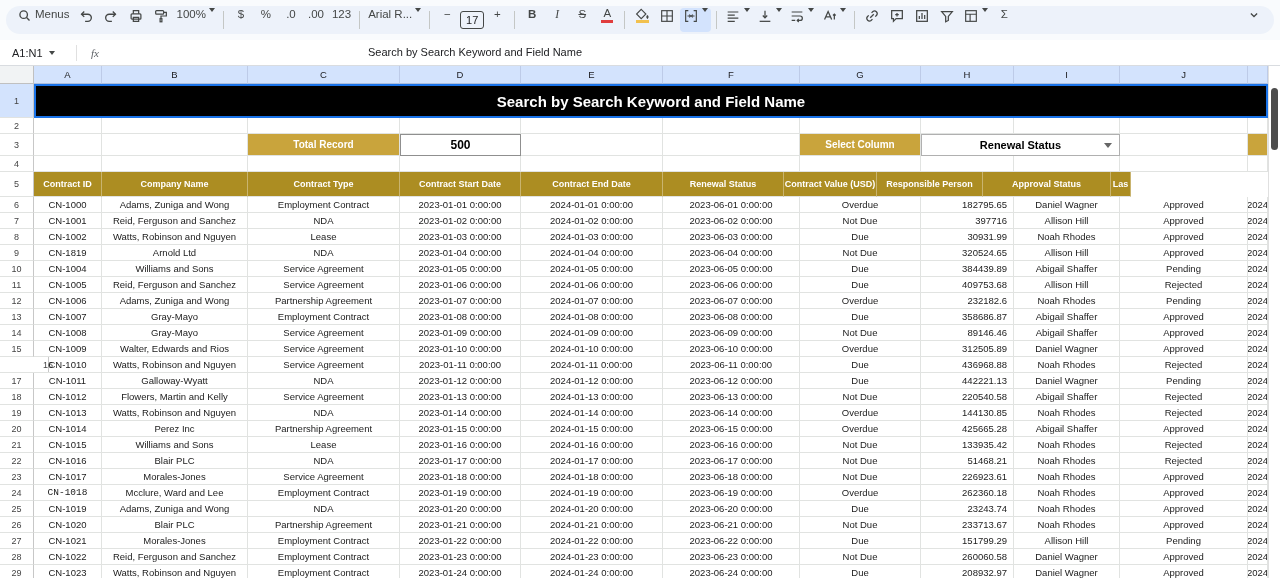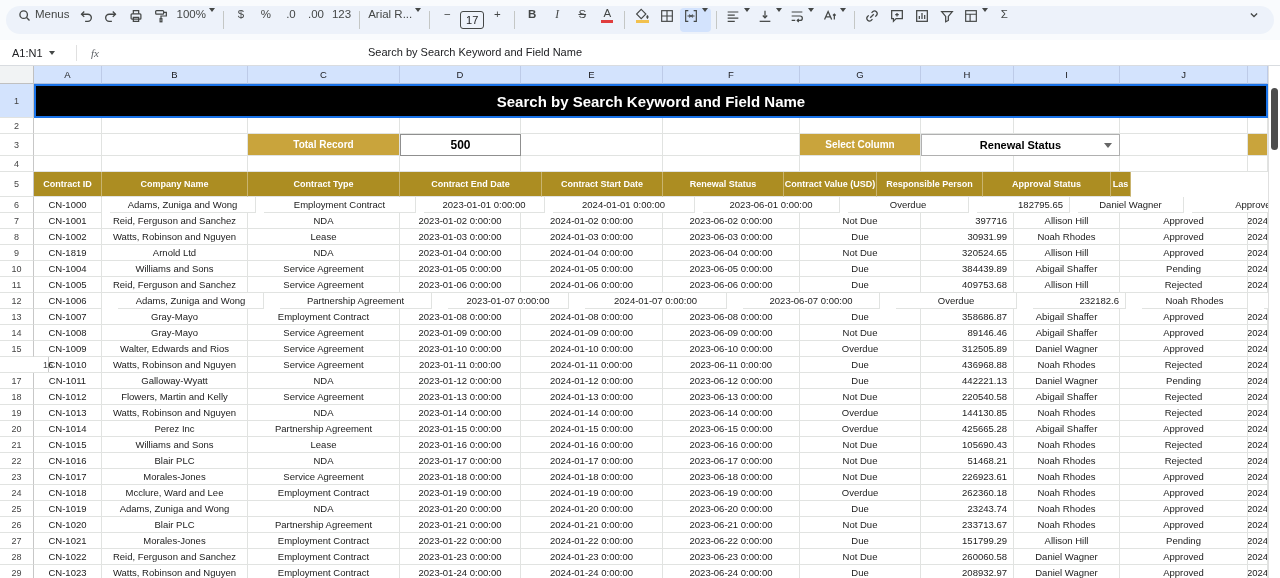--- a/index.html
+++ b/index.html
@@ -395,31 +395,31 @@
             <div class="cell" style="width: 93px;"></div>
             <div class="cell" style="width: 106px;"></div>
             <div class="cell" style="width: 128px;"></div>
             <div class="cell" style="width: 20px;"></div>
           </div>
 
         <div class="row" style="height:25px">
             <div class="cell hcell" style="width: 68px;">Contract ID</div>
             <div class="cell hcell" style="width: 146px;">Company Name</div>
             <div class="cell hcell" style="width: 152px;">Contract Type</div>
+            <div class="cell hcell" style="width: 121px;">Contract Start Date</div>
             <div class="cell hcell" style="width: 142px;">Contract End Date</div>
-            <div class="cell hcell" style="width: 121px;">Contract Start Date</div>
             <div class="cell hcell" style="width: 121px;">Renewal Status</div>
             <div class="cell hcell" style="width: 93px;">Contract Value (USD)</div>
             <div class="cell hcell" style="width: 106px;">Responsible Person</div>
             <div class="cell hcell" style="width: 128px;">Approval Status</div>
             <div class="cell hcell" style="width: 20px;">Las</div>
           </div>
 
         <div>
-            <div class="row" style="height: 16px; gap: 8px;">
+            <div class="row" style="height: 16px;">
               <div class="cell" style="width: 68px;">CN-1000</div>
               <div class="cell" style="width: 146px;">Adams, Zuniga and Wong</div>
               <div class="cell" style="width: 152px;">Employment Contract</div>
               <div class="cell" style="width: 121px;">2023-01-01 0:00:00</div>
               <div class="cell" style="width: 142px;">2024-01-01 0:00:00</div>
               <div class="cell" style="width: 137px;">2023-06-01 0:00:00</div>
               <div class="cell" style="width: 121px;">Overdue</div>
               <div class="cell num" style="width: 93px;">182795.65</div>
               <div class="cell" style="width: 106px;">Daniel Wagner</div>
               <div class="cell" style="width: 128px;">Approved</div>
@@ -483,21 +483,21 @@
               <div class="cell" style="width: 152px;">Service Agreement</div>
               <div class="cell" style="width: 121px;">2023-01-06 0:00:00</div>
               <div class="cell" style="width: 142px;">2024-01-06 0:00:00</div>
               <div class="cell" style="width: 137px;">2023-06-06 0:00:00</div>
               <div class="cell" style="width: 121px;">Due</div>
               <div class="cell num" style="width: 93px;">409753.68</div>
               <div class="cell" style="width: 106px;">Allison Hill</div>
               <div class="cell" style="width: 128px;">Rejected</div>
               <div class="cell" style="width: 20px;">2024</div>
             </div>
-            <div class="row" style="height: 16px; gap: 16px;">
+            <div class="row" style="height: 16px;">
               <div class="cell" style="width: 68px;">CN-1006</div>
               <div class="cell" style="width: 146px;">Adams, Zuniga and Wong</div>
               <div class="cell" style="width: 152px;">Partnership Agreement</div>
               <div class="cell" style="width: 121px;">2023-01-07 0:00:00</div>
               <div class="cell" style="width: 142px;">2024-01-07 0:00:00</div>
               <div class="cell" style="width: 137px;">2023-06-07 0:00:00</div>
               <div class="cell" style="width: 121px;">Overdue</div>
               <div class="cell num" style="width: 93px;">232182.6</div>
               <div class="cell" style="width: 106px;">Noah Rhodes</div>
               <div class="cell" style="width: 128px;">Pending</div>
@@ -608,21 +608,21 @@
               <div class="cell" style="width: 20px;">2024</div>
             </div>
             <div class="row" style="height: 16px;">
               <div class="cell" style="width: 68px;">CN-1015</div>
               <div class="cell" style="width: 146px;">Williams and Sons</div>
               <div class="cell" style="width: 152px;">Lease</div>
               <div class="cell" style="width: 121px;">2023-01-16 0:00:00</div>
               <div class="cell" style="width: 142px;">2024-01-16 0:00:00</div>
               <div class="cell" style="width: 137px;">2023-06-16 0:00:00</div>
               <div class="cell" style="width: 121px;">Not Due</div>
-              <div class="cell num" style="width: 93px;">105690.43</div>
+              <div class="cell num" style="width: 93px;">133935.42</div>
               <div class="cell" style="width: 106px;">Noah Rhodes</div>
               <div class="cell" style="width: 128px;">Rejected</div>
               <div class="cell" style="width: 20px;">2024</div>
             </div>
             <div class="row" style="height: 16px;">
               <div class="cell" style="width: 68px;">CN-1016</div>
               <div class="cell" style="width: 146px;">Blair PLC</div>
               <div class="cell" style="width: 152px;">NDA</div>
               <div class="cell" style="width: 121px;">2023-01-17 0:00:00</div>
               <div class="cell" style="width: 142px;">2024-01-17 0:00:00</div>
@@ -640,21 +640,21 @@
               <div class="cell" style="width: 121px;">2023-01-18 0:00:00</div>
               <div class="cell" style="width: 142px;">2024-01-18 0:00:00</div>
               <div class="cell" style="width: 137px;">2023-06-18 0:00:00</div>
               <div class="cell" style="width: 121px;">Not Due</div>
               <div class="cell num" style="width: 93px;">226923.61</div>
               <div class="cell" style="width: 106px;">Noah Rhodes</div>
               <div class="cell" style="width: 128px;">Approved</div>
               <div class="cell" style="width: 20px;">2024</div>
             </div>
             <div class="row" style="height: 16px;">
-              <div class="cell" style="width: 68px;">CN-1018</div>
+              <div class="cell" style="width: 68px; font-family: Liberation Mono, monospace;">CN-1018</div>
               <div class="cell" style="width: 146px;">Mcclure, Ward and Lee</div>
               <div class="cell" style="width: 152px;">Employment Contract</div>
               <div class="cell" style="width: 121px;">2023-01-19 0:00:00</div>
               <div class="cell" style="width: 142px;">2024-01-19 0:00:00</div>
               <div class="cell" style="width: 137px;">2023-06-19 0:00:00</div>
               <div class="cell" style="width: 121px;">Overdue</div>
               <div class="cell num" style="width: 93px;">262360.18</div>
               <div class="cell" style="width: 106px;">Noah Rhodes</div>
               <div class="cell" style="width: 128px;">Approved</div>
               <div class="cell" style="width: 20px;">2024</div>

